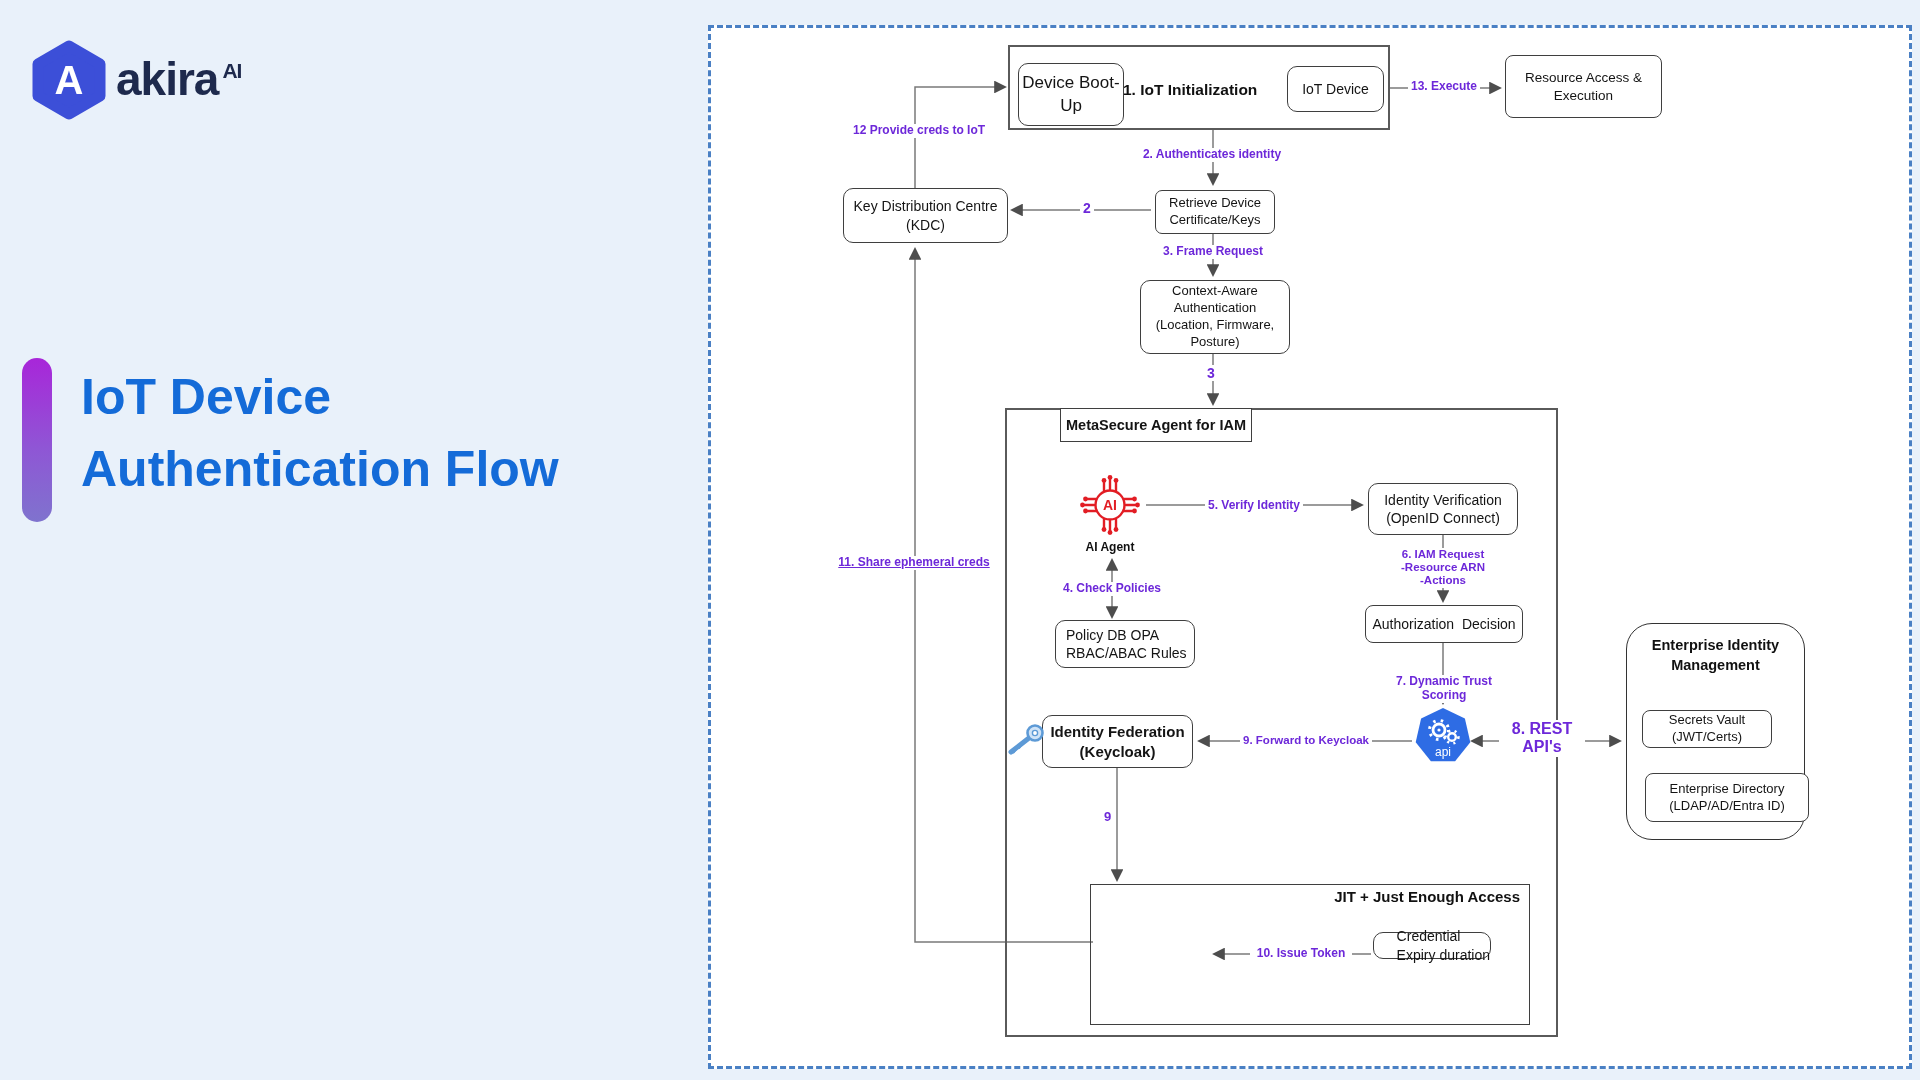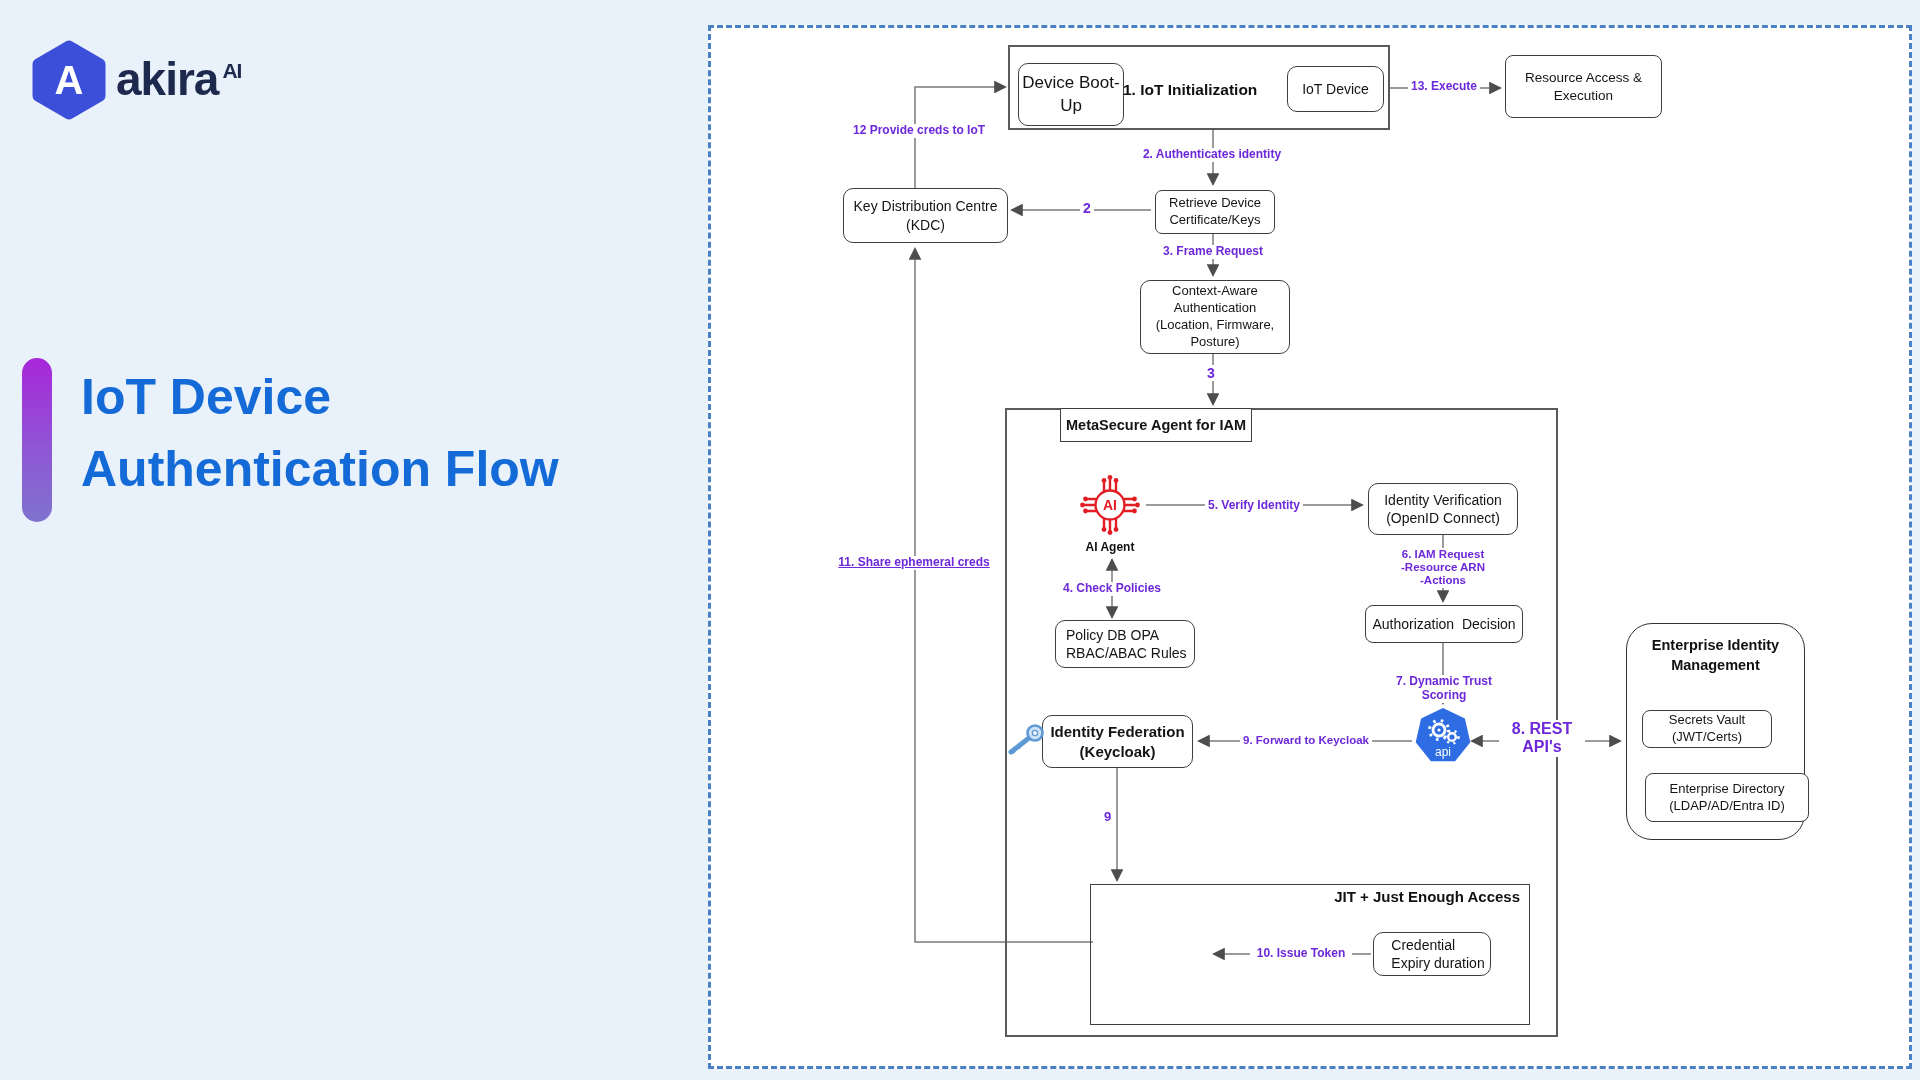--- a/index.html
+++ b/index.html
@@ -121,21 +121,21 @@
 RBAC/ABAC Rules</span></div>
   <div class="node" style="left:1042px; top:715px; width:151px; height:53px; font-weight:bold; font-size:15px;">
     <span>Identity Federation
 (Keycloak)</span></div>
   <div class="node" style="left:1642px; top:710px; width:130px; height:38px; border-radius:8px; font-size:13px;">
     <span>Secrets Vault
 (JWT/Certs)</span></div>
   <div class="node" style="left:1634px; top:773px; width:164px; height:49px; border-radius:8px; font-size:13px;margin-left:11px;">
     <span>Enterprise Directory
 (LDAP/AD/Entra ID)</span></div>
-  <div class="node" style="left:1373px; top:932px; width:118px; height:44px; justify-content:center; text-align:left; padding-left:12px;">
+  <div class="node" style="left:1373px; top:932px; width:118px; height:27px; justify-content:flex-end; text-align:left; padding-left:12px;">
     <span>Credential
 Expiry duration</span></div>
 
   <svg class="icon" style="left:1077px; top:472px;" width="66" height="66" viewBox="0 0 66 66">
     <g stroke="#e21d24" stroke-width="2.4" fill="none" stroke-linecap="round">
       <circle cx="33" cy="33" r="14.5"></circle>
       <path d="M27 19 V11 M33 17 V8 M39 19 V11"></path>
       <path d="M27 47 V55 M33 49 V58 M39 47 V55"></path>
       <path d="M19 27 H11 M17 33 H8 M19 39 H11"></path>
       <path d="M47 27 H55 M49 33 H58 M47 39 H55"></path>

